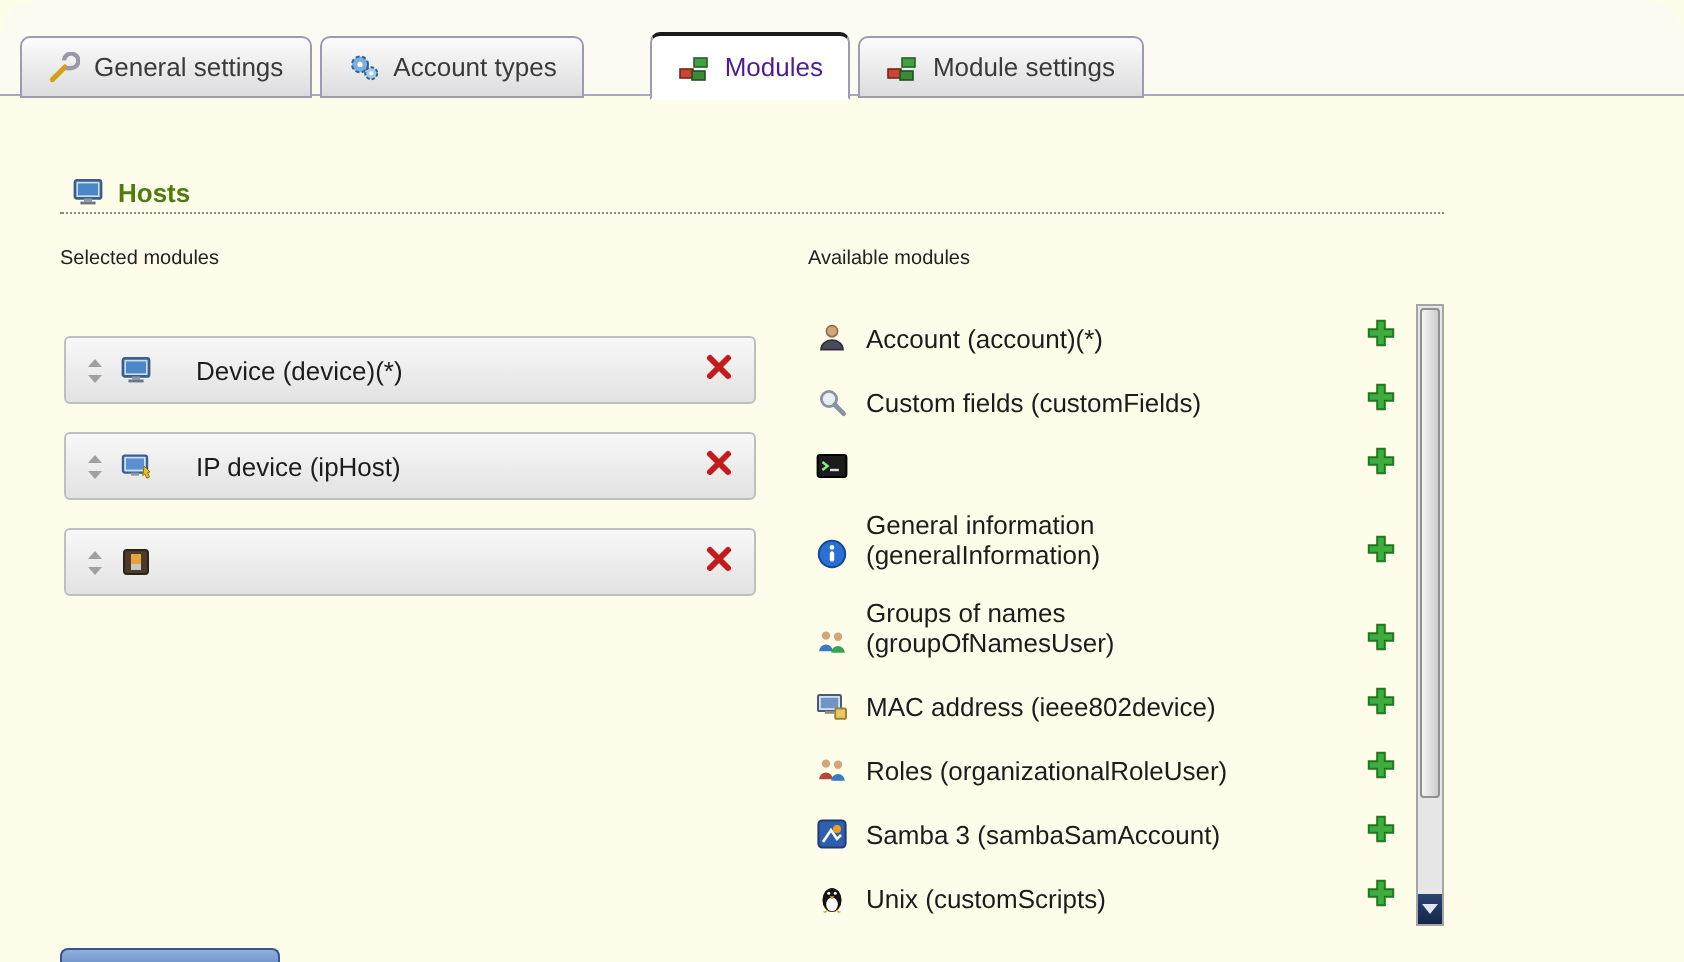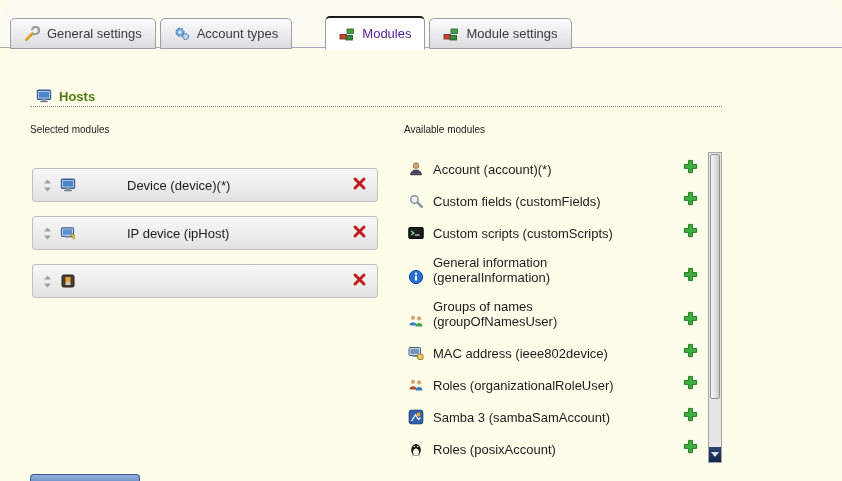--- a/index.html
+++ b/index.html
@@ -50,21 +50,21 @@
   
   .sel-list{position:absolute;left:32px;top:168px;width:346px;}
   .sel-row{
     height:34px;margin-bottom:14px;display:flex;align-items:center;
     padding:0 10px;border:1px solid #bfbfbf;border-radius:3px;
     background:linear-gradient(#f8f8f8,#e2e2e2);cursor:move;
   }
   .drag{display:inline-flex;width:9px;height:13px;margin-right:8px;cursor:ns-resize;}
   .micon{display:inline-flex;width:16px;height:16px;flex:0 0 16px;}
   .sel-row .micon{margin-right:0;}
-  .mlabel{margin-left:51px;color:#1c1c1c;}
+  .mlabel{margin-left:22px;color:#1c1c1c;}
   .del{margin-left:auto;background:none;border:none;padding:0;cursor:pointer;display:inline-flex;}
 
   
   .avail-wrap{position:absolute;left:404px;top:152px;width:318px;height:311px;}
   .avail-items{position:absolute;left:0;top:0;width:300px;height:311px;overflow:hidden;}
   .avail-row{display:flex;align-items:flex-end;padding:7px 0 7px 4px;}
   .avail-row .micon{margin-right:9px;}
   .alabel{width:215px;line-height:15px;color:#1c1c1c;}
   .add{margin-left:auto;margin-right:6px;background:none;border:none;padding:0;cursor:pointer;display:inline-flex;}
 
@@ -253,21 +253,20 @@
       </div>
 
       <div class="avail-row">
         <span class="micon">
             <svg width="16" height="16" viewBox="0 0 16 16">
               <rect x="0.8" y="2.5" width="14.4" height="11" rx="1.2" fill="#1c1c1c" stroke="#000"></rect>
               <path d="M3.2 6l2.6 2-2.6 2" stroke="#88ee88" stroke-width="1.2" fill="none"></path>
               <rect x="7" y="9.4" width="4.4" height="1.2" fill="#ddd"></rect>
             </svg>
           </span>
-        <span class="alabel">Custom scripts (customScripts)</span>
         <button class="add">
             <span><svg width="15" height="15" viewBox="0 0 15 15">
                 <path d="M5.6 1.4h3.8v4.2h4.2v3.8H9.4v4.2H5.6V9.4H1.4V5.6h4.2z" fill="#3fae3f" stroke="#1e7a1e"></path>
               </svg></span>
           </button>
       </div>
 
       <div class="avail-row">
         <span class="micon">
             <svg width="16" height="16" viewBox="0 0 16 16">
@@ -356,21 +355,21 @@
             <svg width="16" height="16" viewBox="0 0 16 16">
               <ellipse cx="8" cy="9" rx="4.8" ry="6" fill="#141414"></ellipse>
               <ellipse cx="8" cy="11.2" rx="2.9" ry="3.4" fill="#fff"></ellipse>
               <circle cx="6.4" cy="5.6" r="0.75" fill="#fff"></circle>
               <circle cx="9.6" cy="5.6" r="0.75" fill="#fff"></circle>
               <path d="M6.9 7.1h2.2L8 8.7z" fill="#f0a020"></path>
               <path d="M3.4 14.9l2.8-0.9-1.5 1.6z" fill="#f0a020"></path>
               <path d="M12.6 14.9l-2.8-0.9 1.5 1.6z" fill="#f0a020"></path>
             </svg>
           </span>
-        <span class="alabel">Roles (posixAccount)</span>
+        <span class="alabel">Unix (customScripts)</span>
         <button class="add">
             <span><svg width="15" height="15" viewBox="0 0 15 15">
                 <path d="M5.6 1.4h3.8v4.2h4.2v3.8H9.4v4.2H5.6V9.4H1.4V5.6h4.2z" fill="#3fae3f" stroke="#1e7a1e"></path>
               </svg></span>
           </button>
       </div>
 
     </div>
 
     <div class="sbar">

